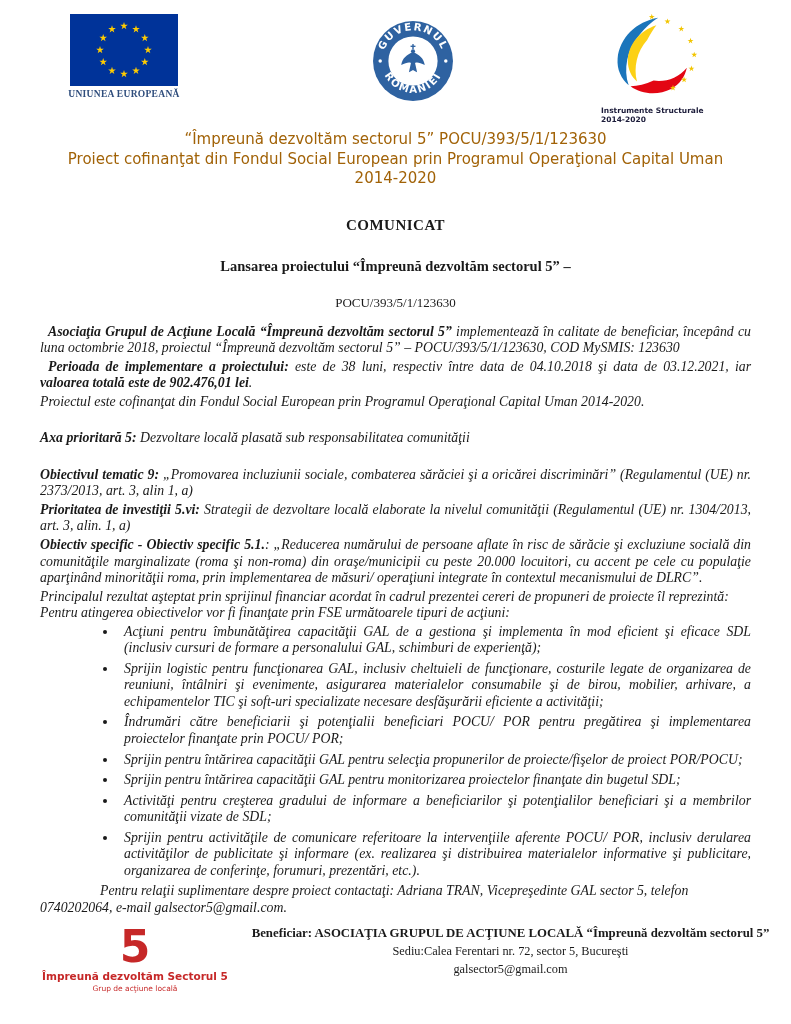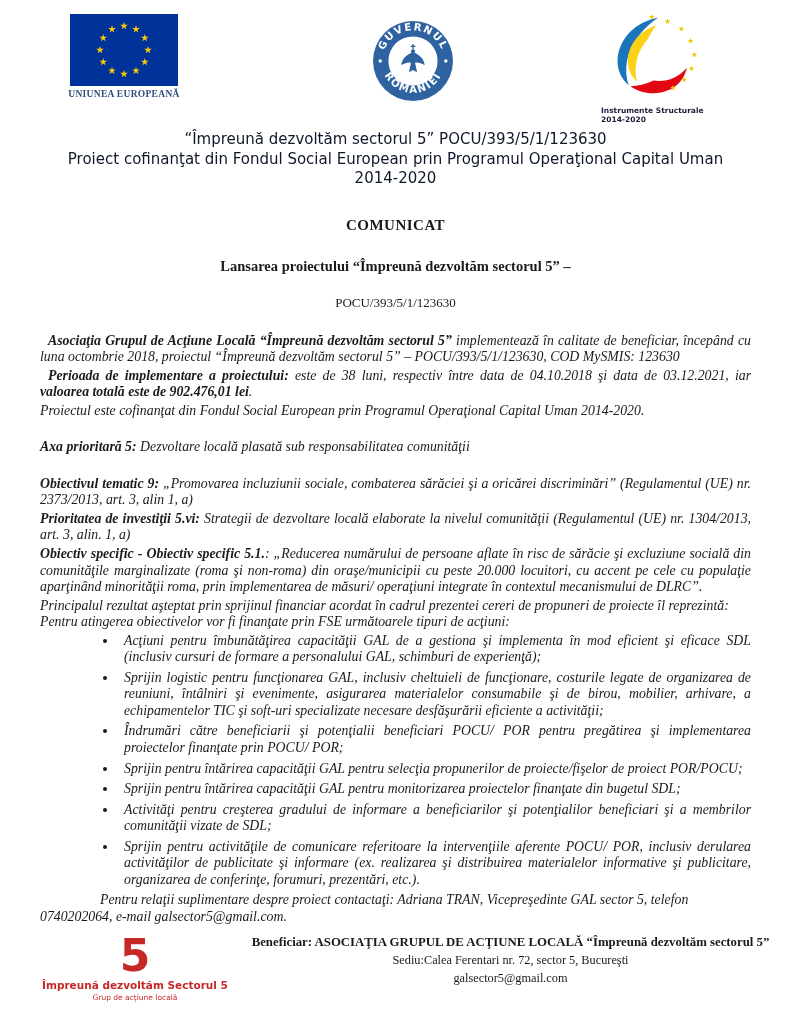--- a/index.html
+++ b/index.html
@@ -22,31 +22,31 @@
   }
   .gov-logo { margin-top:6px; margin-left:40px; }
   .is-logo { width:150px; text-align:left; margin-right:10px; }
   .is-label {
     font-family:"DejaVu Sans", sans-serif; font-size:7.5px; font-weight:bold;
     color:#1c1c3a; line-height:1.25;
   }
   
   .doc-title {
     margin:22px auto 0; width:700px; text-align:center;
-    font-family:"DejaVu Sans", sans-serif; font-size:15px; color:#0f172a;
+    font-family:"DejaVu Sans", sans-serif; font-size:15px; color:#a16207;
     line-height:1.3;
   }
   
   .h-comunicat { text-align:center; margin-top:28px; font-size:15px; font-weight:bold; letter-spacing:0.5px; }
   .h-sub1 { text-align:center; margin-top:24px; font-size:14.5px; font-weight:bold; }
   .h-sub2 { text-align:center; margin-top:20px; font-size:13px; font-weight:normal; }
   
   .body-txt { padding:0 40px; }
   .body-txt p { font-size:13.8px; line-height:1.2; text-align:justify; font-style:italic; }
-  .p-top { margin-top:22px; text-indent:8px; }
+  .p-top { margin-top:13px; text-indent:8px; }
   .b { font-weight:bold; }
   .mt-sm { margin-top:2px; }
   .mt-md { margin-top:20px; }
   .check-line {
     margin:3px 0 2px 80px; font-size:13.8px; font-style:italic; font-weight:bold;
     text-align:left;
   }
   .check-ic { display:inline-block; margin-right:14px; font-style:normal; font-weight:normal; font-size:13px; }
   ul.actions { margin:2px 0 0 58px; padding-left:20px; }
   ul.actions li {

